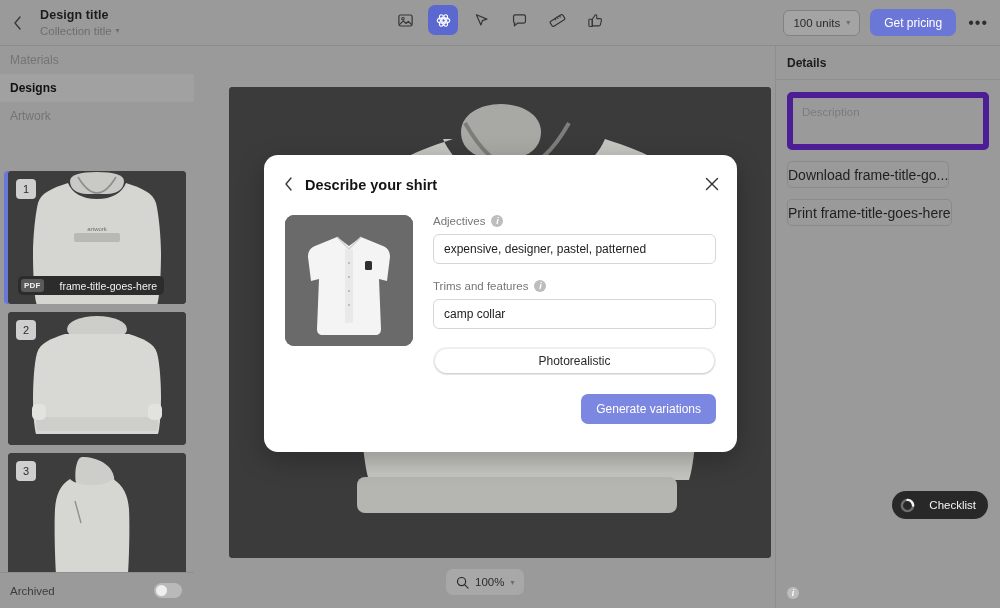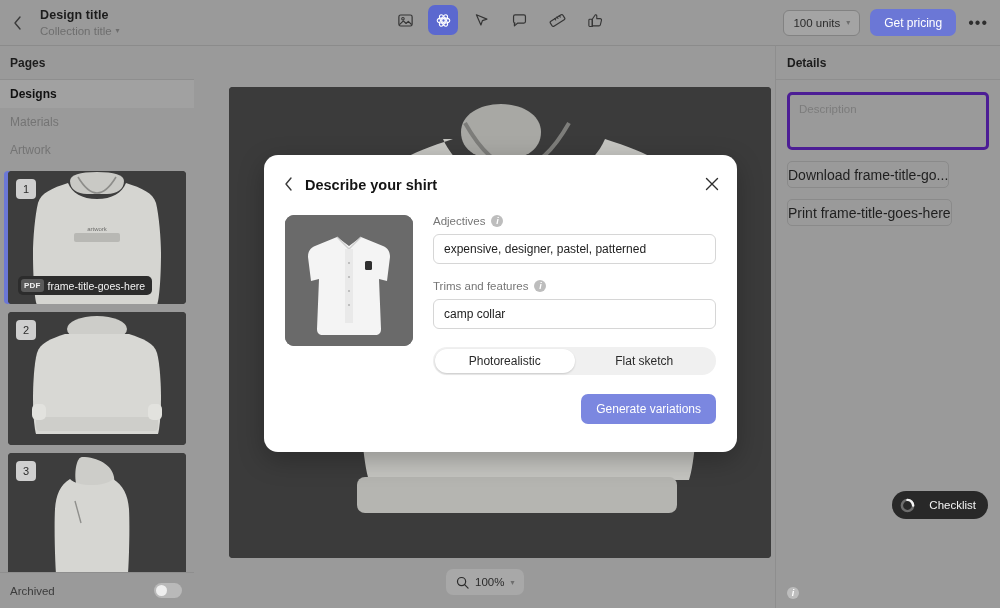--- a/index.html
+++ b/index.html
@@ -80,21 +80,21 @@
   }
   .thumb.sel { box-shadow: -4px 0 0 0 #6b77d6; }
   .tnum {
     position: absolute; left: 8px; top: 8px; width: 20px; height: 20px;
     background: #cfcfcf; border-radius: 4px; color: #2c2c2c;
     font-size: 11px; display: flex; align-items: center; justify-content: center; z-index: 3;
   }
   .tlabel {
     position: absolute; left: 10px; bottom: 9px; height: 19px;
     background: #2c2c2c; border-radius: 5px; padding: 0 7px 0 3px;
-    display: flex; align-items: center; gap: 4px; z-index: 3;
+    display: flex; align-items: center; gap: 16px; z-index: 3;
   }
   .pdf-badge {
     background: #5a5a5a; border-radius: 3px; color: #f0f0f0;
     font-size: 8px; font-weight: bold; padding: 2px 3px; letter-spacing: .2px;
   }
   .tlabel-text { font-size: 10.5px; color: #f2f2f2; }
   .garment { position: absolute; inset: 0; }
 
   .archived {
     position: absolute; left: 0; bottom: 0; width: 194px; height: 36px;
@@ -120,21 +120,21 @@
   
   .details {
     position: absolute; right: 0; top: 45px; width: 225px; height: 563px;
     background: #9a9a9a; border-top: 1px solid #8b8b8b; border-left: 1px solid #8e8e8e;
   }
   .details-head {
     height: 34px; display: flex; align-items: center; padding-left: 11px;
     font-size: 12px; font-weight: bold; color: #1c1c1c; border-bottom: 1px solid #8e8e8e;
   }
   .desc-box {
-    margin: 12px 11px 0 11px; height: 58px; border: 3px solid #4c1d95; border-radius: 5px;
+    margin: 12px 11px 0 11px; height: 58px; border: 6px solid #4c1d95; border-radius: 5px;
     padding: 8px 9px; font-size: 11.5px; color: #7c7c7c; background: transparent;
   }
   .panel-btn {
     margin: 11px 11px 0 11px; height: 27px; border: 1px solid #8a8a8a; border-radius: 5px;
     display: flex; align-items: center; justify-content: center;
     font-size: 14px; color: #1f1f1f; cursor: pointer; background: transparent;
     font-family: "Liberation Sans", sans-serif;
   }
   .panel-info { position: absolute; left: 11px; bottom: 9px; }
 
@@ -249,26 +249,25 @@
       <div class="units-btn">
         <span>100 units</span>
         <span class="mini-chev">▾</span>
       </div>
       <button class="pricing-btn">Get pricing</button>
       <div class="dots">•••</div>
     </div>
   </div>
 
   <div class="sidebar">
-    <div class="side-head">Pages</div>
+    <div class="side-item">
+      <span>Materials</span>
+    </div>
     <div class="side-item sel">
       <span>Designs</span>
-    </div>
-    <div class="side-item">
-      <span>Materials</span>
     </div>
     <div class="side-item">
       <span>Artwork</span>
     </div>
 
     <div class="thumbs">
 
       <div class="thumb sel">
         <div class="tnum">1</div>
         <svg class="garment" viewBox="0 0 178 133" preserveAspectRatio="xMidYMid slice">
@@ -384,21 +383,20 @@
         <div class="fgroup2">
           <div class="flabel">
             <span>Trims and features</span>
             <span class="info-ic">i</span>
           </div>
           <input class="finput" value="camp collar" style="">
         </div>
 
         <div class="segmented">
           <div class="seg on">Photorealistic</div>
-          <div class="seg">Flat sketch</div>
         </div>
       </div>
     </div>
 
     <div class="modal-foot">
       <button class="gen-btn">Generate variations</button>
     </div>
   </div>
 
   <div class="checklist">

